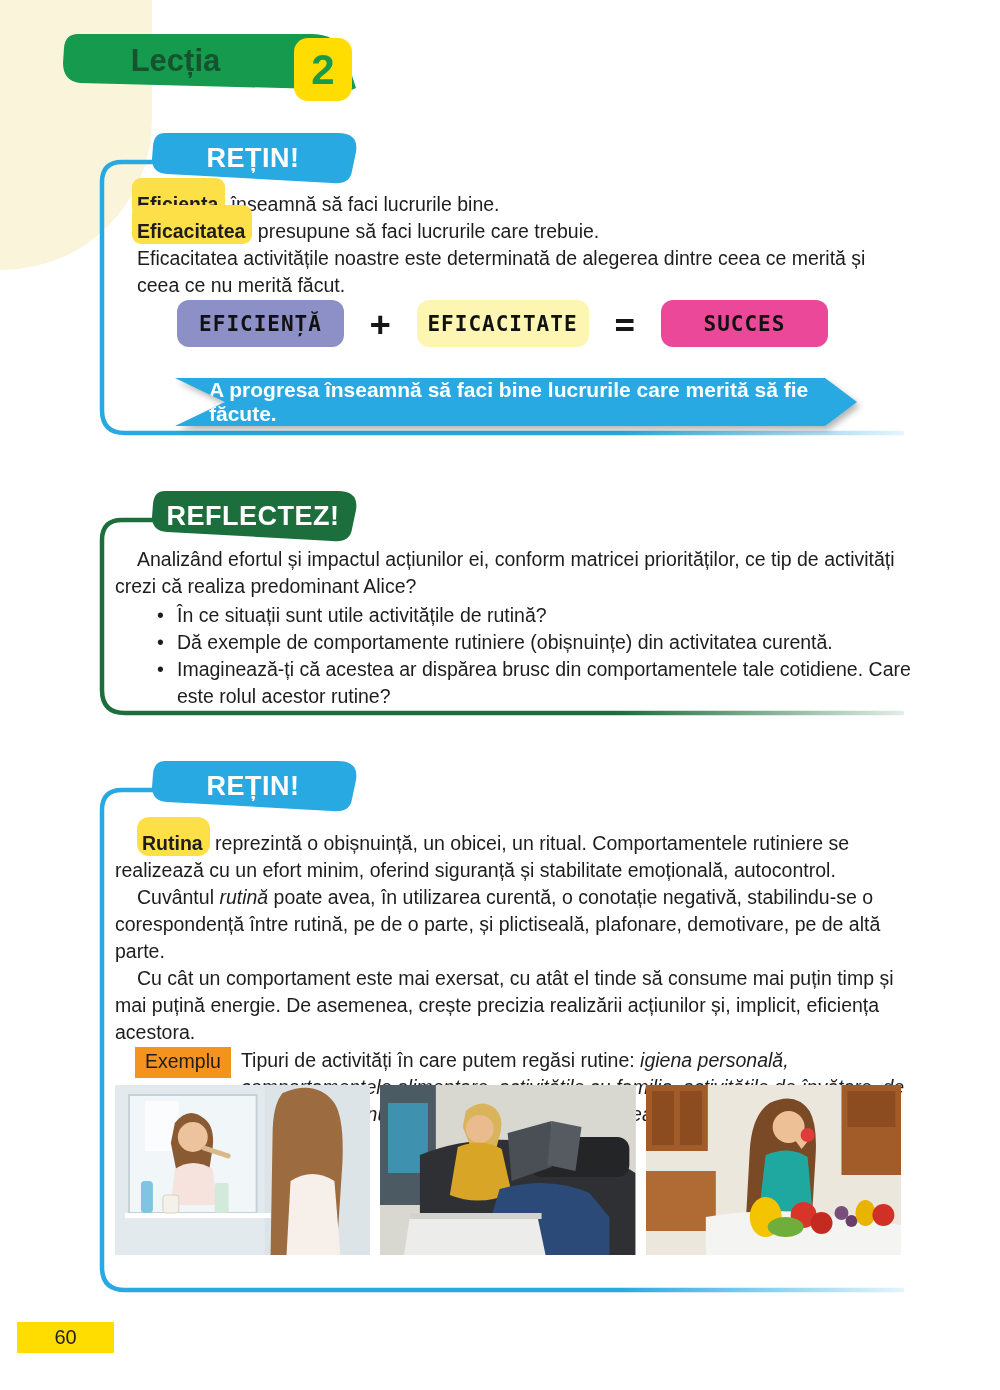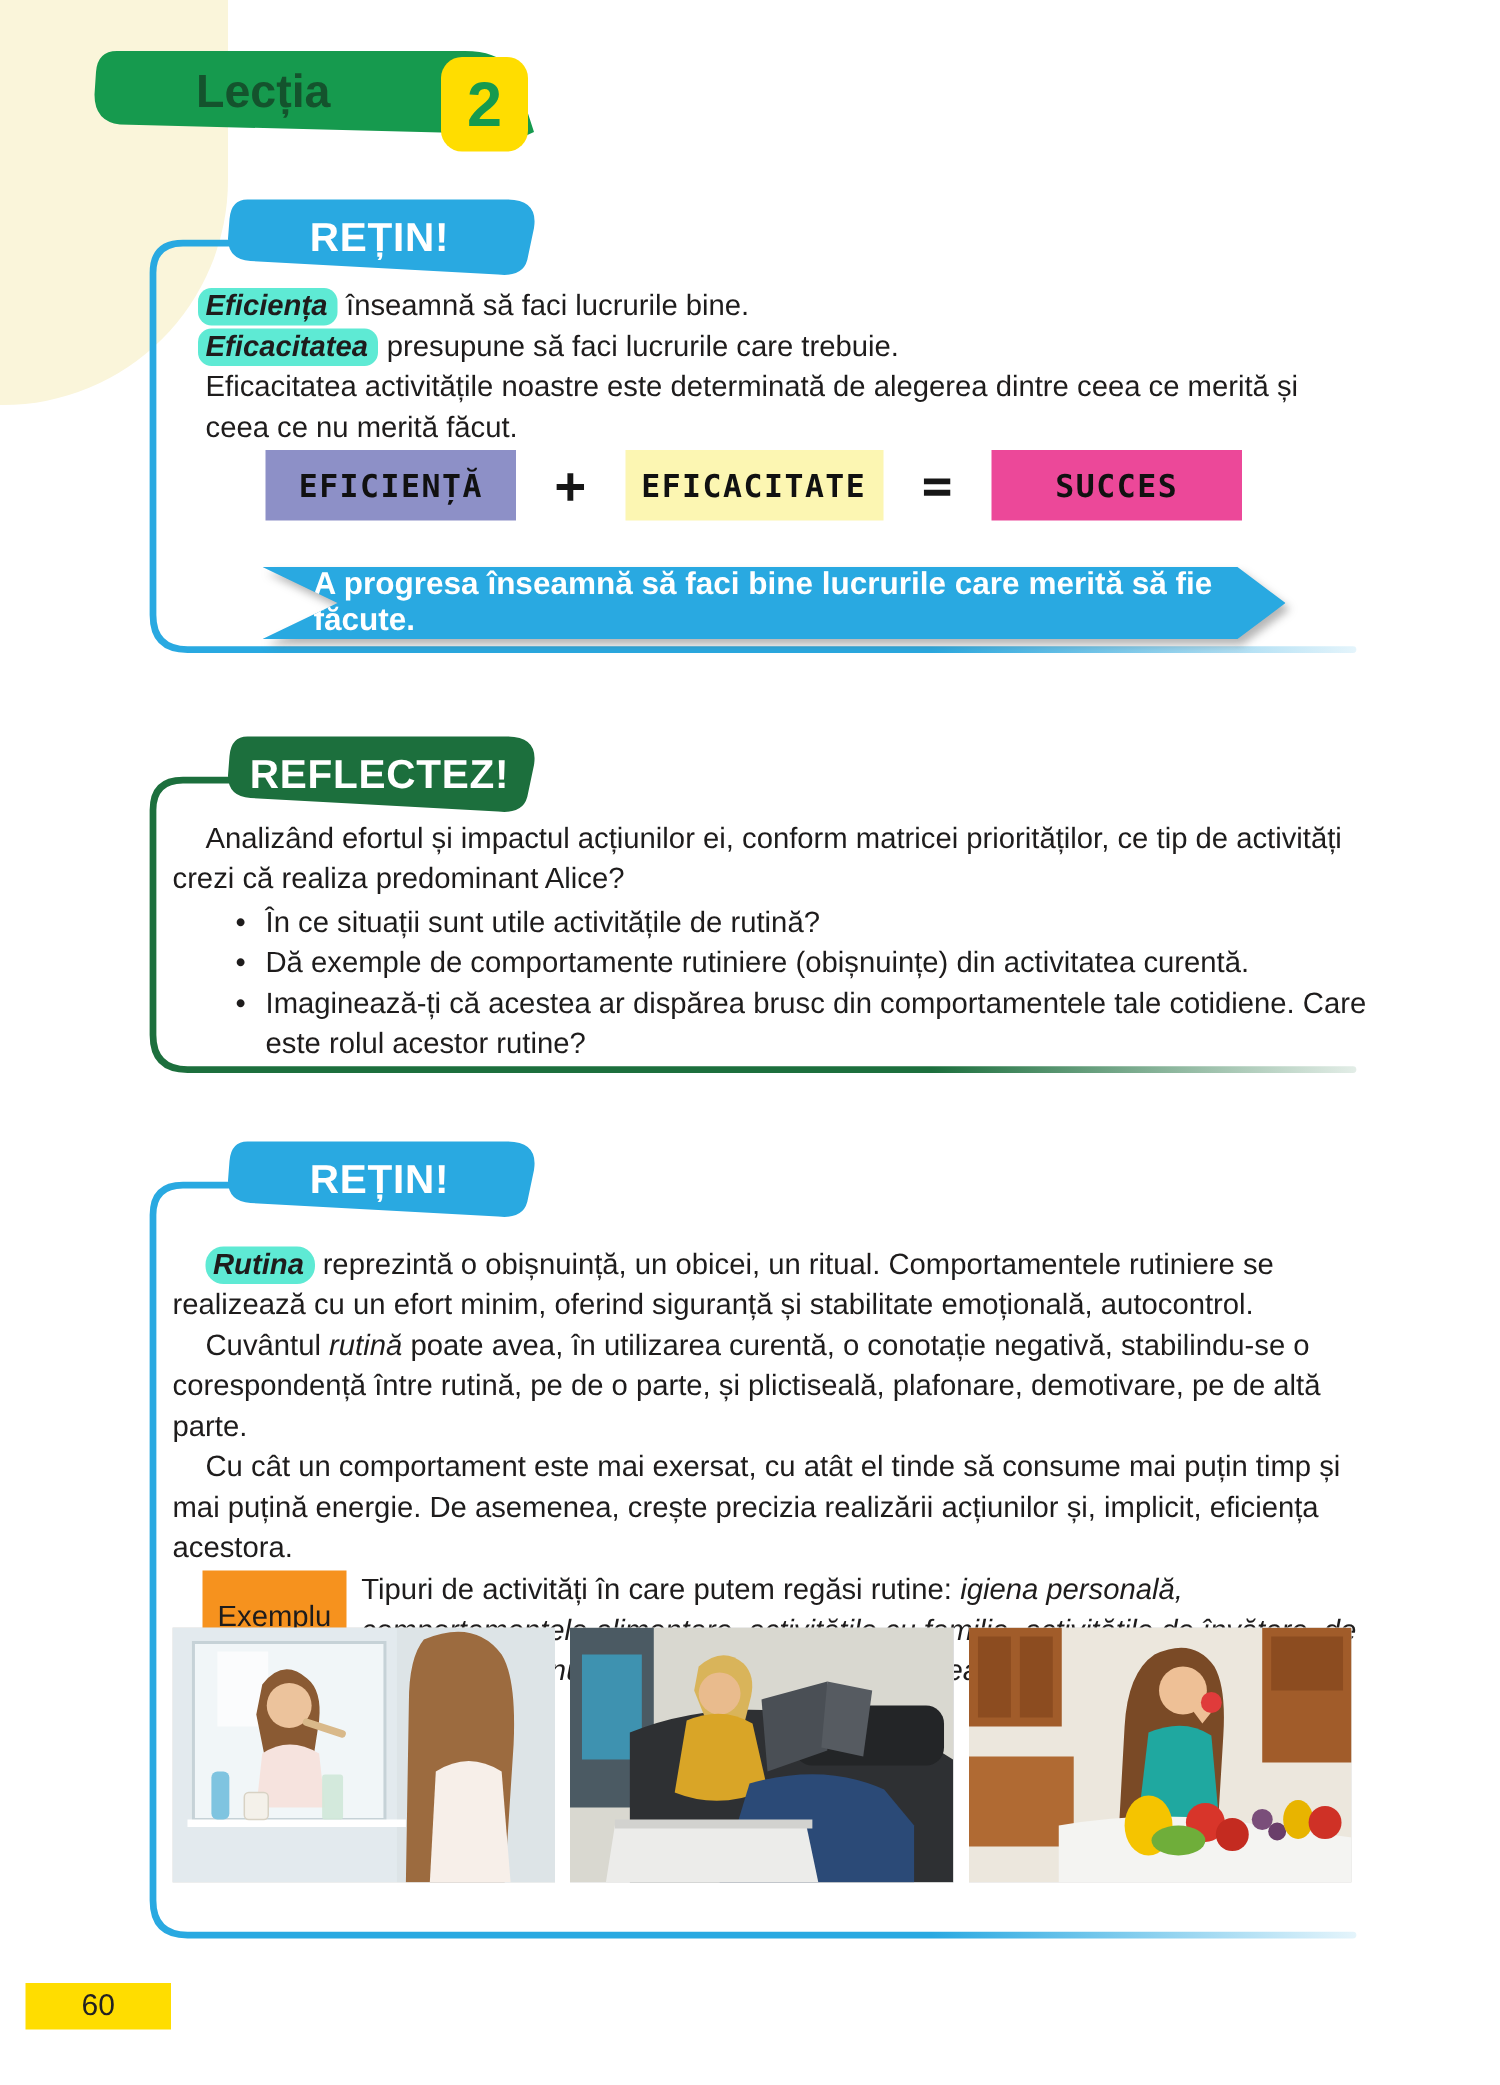--- a/index.html
+++ b/index.html
@@ -26,44 +26,44 @@
   .bracket{position:absolute;left:94px;top:26px;pointer-events:none;}
   .banner{position:absolute;left:148px;top:0;width:218px;height:60px;}
   .banner .label{position:absolute;left:0;top:13px;width:210px;text-align:center;color:#fff;
     font-size:27px;font-weight:bold;letter-spacing:.5px;}
   
   .txt{font-size:19.5px;line-height:27px;}
   .s1 .txt{position:absolute;left:137px;top:61px;width:775px;}
   .s2 .txt{position:absolute;left:115px;top:58px;width:800px;}
   .s3 .txt{position:absolute;left:115px;top:72px;width:798px;}
   .lead{font-weight:bold;}
-  .hl{background:#5eead4;border-radius:9px;padding:1px 7px 2px 5px;margin-left:-5px;font-style:italic;}
+  .hl{background:#fde047;border-radius:9px;padding:15px 7px 2px 5px;margin-left:-5px;}
   .indent{text-indent:22px;}
   .it{font-style:italic;}
   
   .formula{position:absolute;left:115px;top:170px;width:775px;display:flex;align-items:center;justify-content:center;gap:26px;}
-  .fbox{height:47px;border-radius:0;display:flex;align-items:center;justify-content:center;
+  .fbox{height:47px;border-radius:12px;display:flex;align-items:center;justify-content:center;
     font-family:"DejaVu Sans Mono",monospace;font-weight:bold;font-size:21px;color:#111;letter-spacing:1px;}
   .fbox.purple{background:#8d90c7;width:167px;}
   .fbox.yellow{background:#fcf6b2;width:172px;}
   .fbox.pink{background:#ec4899;width:167px;}
   .fop{font-family:"DejaVu Sans Mono",monospace;font-weight:bold;font-size:34px;color:#161616;}
   
   .arrow-wrap{position:absolute;left:175px;top:248px;width:682px;height:48px;filter:drop-shadow(3px 4px 3px rgba(90,90,90,.45));}
   .arrow{position:absolute;inset:0;background:#29a9e1;
     clip-path:polygon(0 0, calc(100% - 32px) 0, 100% 50%, calc(100% - 32px) 100%, 0 100%, 50px 50%);
     display:flex;align-items:center;justify-content:center;}
   .arrow .label{color:#fff;font-weight:bold;font-size:21px;padding-left:34px;padding-right:18px;}
   
   .bullets{margin-top:2px;}
   .bullet-row{display:flex;margin-left:42px;width:758px;}
   .bullet-row .marker{width:20px;flex:0 0 20px;}
   
   .example{display:flex;margin-top:1px;}
-  .example .ex-label{flex:0 0 auto;align-self:flex-start;background:#f6921e;padding:18px 10px 3px;margin-left:20px;margin-right:10px;text-align:center;}
+  .example .ex-label{flex:0 0 auto;align-self:flex-start;background:#f6921e;padding:1px 10px 3px;margin-left:20px;margin-right:10px;text-align:center;}
   .example .ex-text{flex:1 1 auto;}
   
   .photos{position:absolute;left:115px;top:327px;width:786px;display:flex;gap:10px;}
   .photo{width:256px;height:170px;overflow:hidden;background:#ddd;}
   .photo svg{display:block;width:100%;height:100%;}
   
   .pagenum{position:absolute;left:17px;top:1322px;width:97px;height:31px;background:#ffdd00;
     display:flex;align-items:center;justify-content:center;font-size:20px;color:#222;}
 </style>
 </head>

